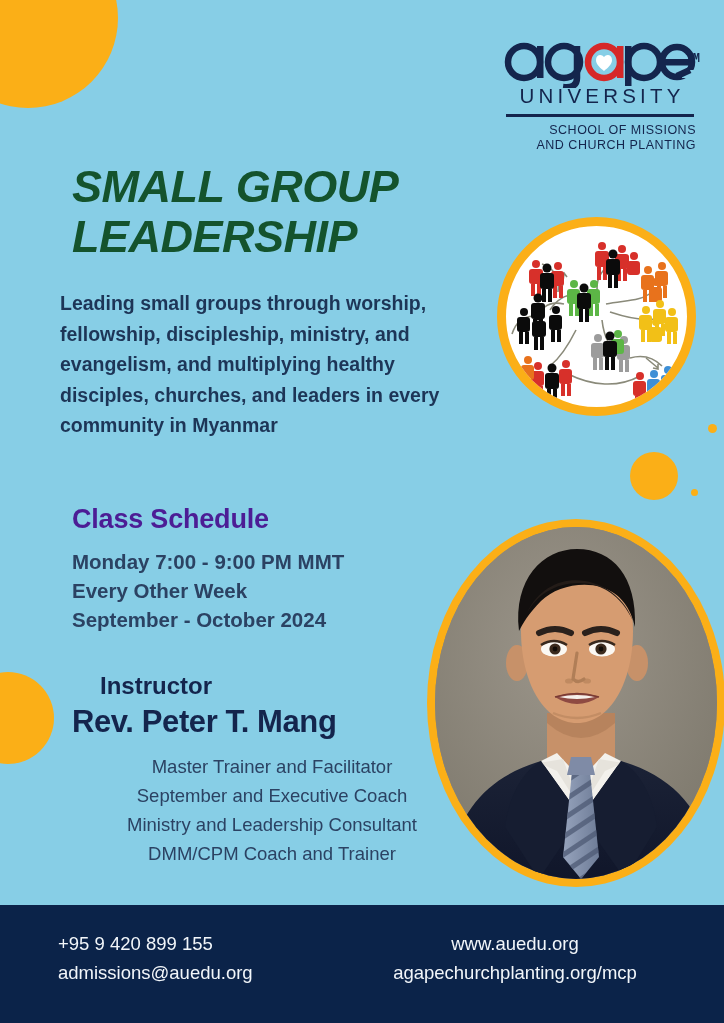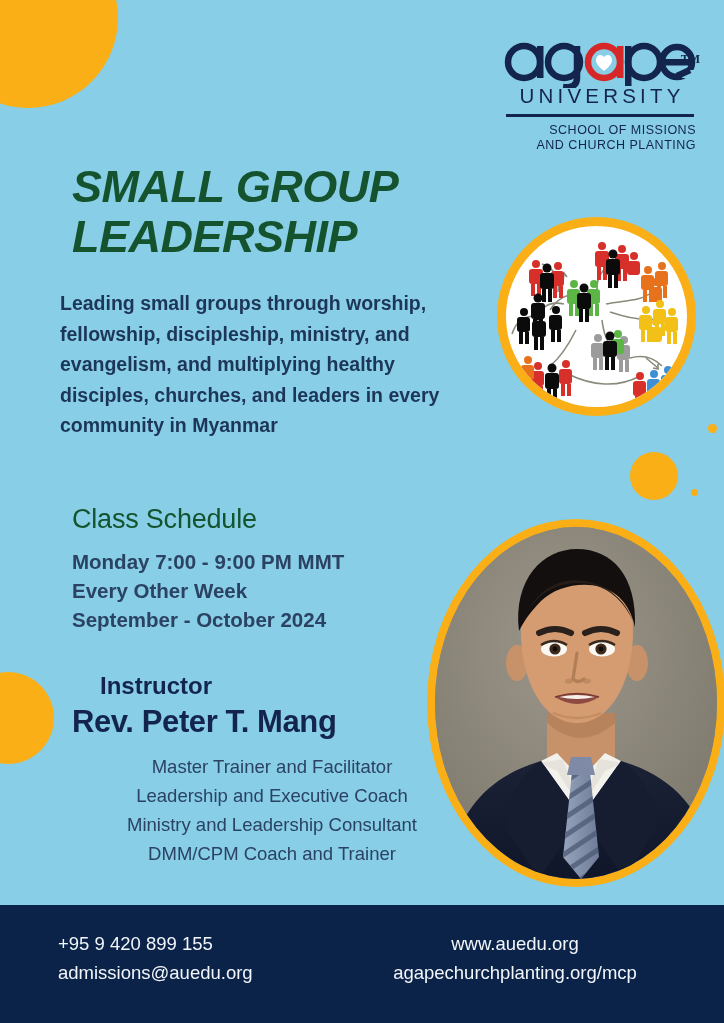--- a/index.html
+++ b/index.html
@@ -102,22 +102,22 @@
     width: 390px;
     font-size: 19.5px;
     line-height: 30.5px;
     font-weight: 700;
     color: #1D3557;
   }
 
   
   .sec-heading {
     font-size: 27px;
-    font-weight: 400;
-    color: #14532d;
+    font-weight: 700;
+    color: #4c1d95;
     letter-spacing: -0.2px;
   }
   .schedule {
     position: absolute;
     left: 72px;
     top: 504px;
     width: 400px;
   }
   .schedule .sec-body {
     margin-top: 12px;
@@ -242,21 +242,21 @@
           <path d="M100 31 C97.5 27.5 92 28.5 92 34 C92 38.5 96.5 42 100 45 C103.5 42 108 38.5 108 34 C108 28.5 102.5 27.5 100 31 Z" fill="#ffffff"></path>
 
           <circle cx="140" cy="36" r="16" fill="none" stroke="#14254D" stroke-width="6.5"></circle>
           <rect x="121" y="20" width="6.5" height="40" fill="#14254D"></rect>
 
           <circle cx="173" cy="36" r="15" fill="none" stroke="#14254D" stroke-width="6.5"></circle>
           <rect x="160" y="33" width="26" height="6.5" fill="#14254D"></rect>
           <rect x="178" y="44" width="13" height="8" fill="#87CEE6"></rect>
           <path d="M173 50 L186 44" fill="none" stroke="#14254D" stroke-width="6.5"></path>
         </svg>
-        <span style="position:absolute;right:-4px;top:2px;font-family:Liberation Serif, serif;
+        <span style="position:absolute;right:-4px;top:2px;font-family:Liberation Mono, monospace;
                      font-size:12px;font-weight:700;color:#14254D;">TM</span>
       </div>
       <div class="university">UNIVERSITY</div>
       <div class="logo-rule"></div>
       <div class="school-line">
         <div>SCHOOL OF MISSIONS</div>
         <div>AND CHURCH PLANTING</div>
       </div>
     </div>
   </div>
@@ -456,21 +456,21 @@
       <div>Every Other Week</div>
       <div>September - October 2024</div>
     </div>
   </div>
 
   <div class="instructor">
     <div class="instructor-label">Instructor</div>
     <div class="instructor-name">Rev. Peter T. Mang</div>
     <div class="instructor-creds">
       <div>Master Trainer and Facilitator</div>
-      <div>Leadership and Executive Coach</div>
+      <div>September and Executive Coach</div>
       <div>Ministry and Leadership Consultant</div>
       <div>DMM/CPM Coach and Trainer</div>
     </div>
   </div>
 
   <div class="portrait">
     <div class="portrait-ring"></div>
     <div class="portrait-img">
       <svg width="282" height="352" viewBox="0 0 282 352">
         <defs>

